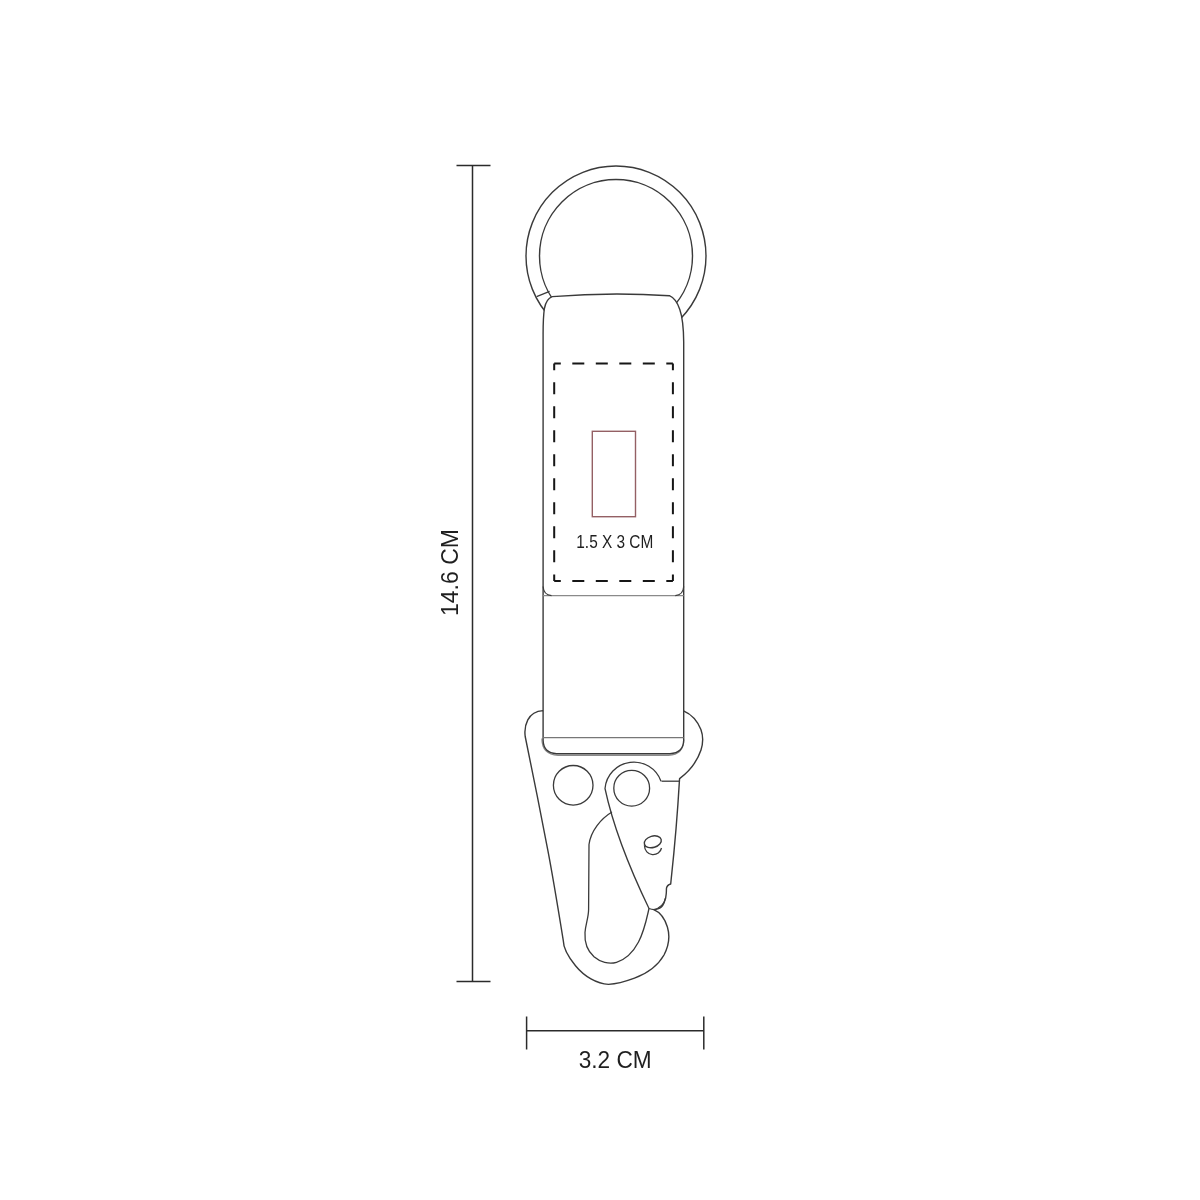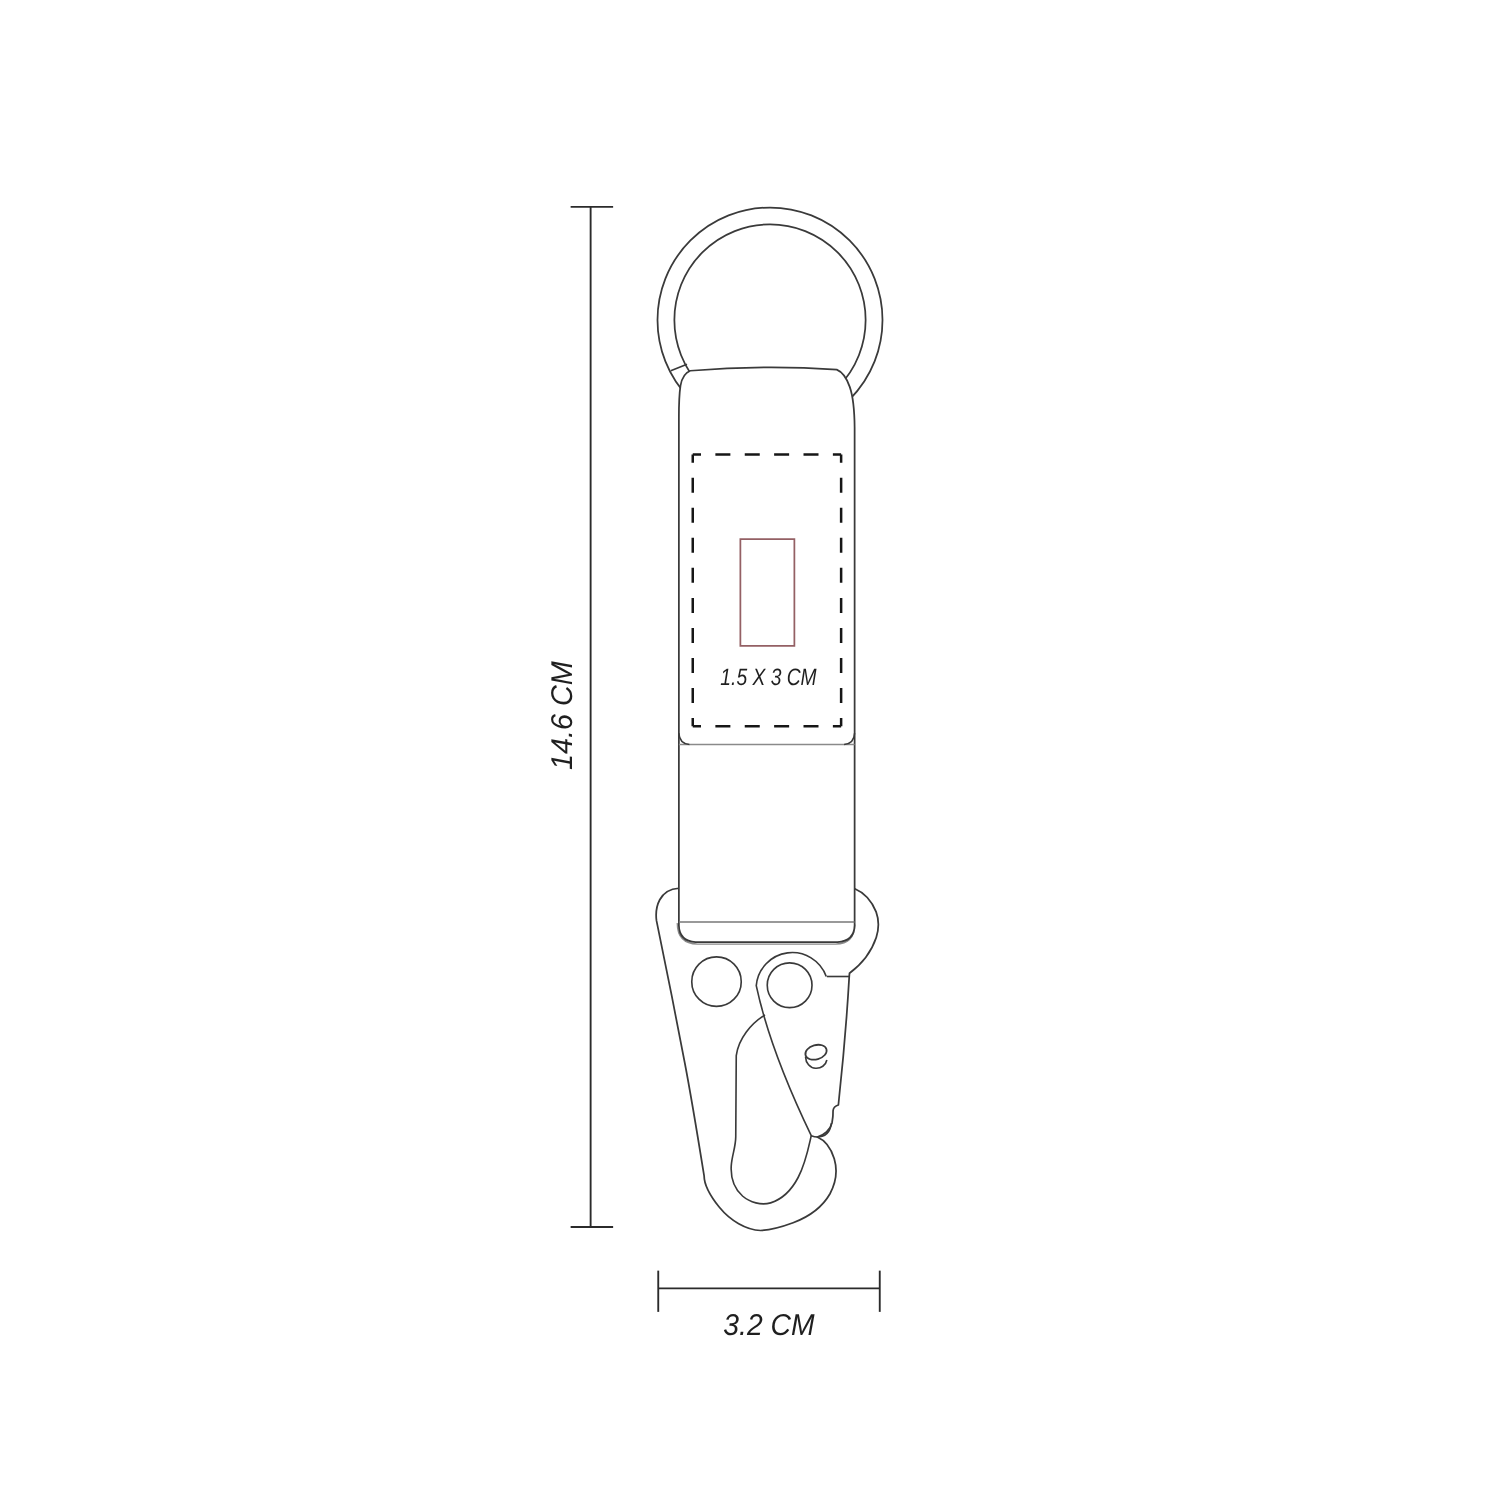--- a/index.html
+++ b/index.html
@@ -1,16 +1,16 @@
 <!DOCTYPE html>
 <html><head>
 <meta charset="utf-8">
 <style>
   html,body{margin:0;padding:0;background:#ffffff;}
-  .page{width:1200px;height:1200px;position:relative;background:#bef264;overflow:hidden;font-style:italic;}
+  .page{width:1200px;height:1200px;position:relative;background:#bef264;overflow:hidden;}
   text{font-family:"Liberation Sans",sans-serif;fill:#1f1f1f;}
 </style>
 </head>
 <body>
 
 <div class="page">
 <svg width="1200" height="1200" viewBox="0 0 1200 1200">
 
   <rect x="0" y="0" width="1200" height="1200" fill="#ffffff"></rect>
 

